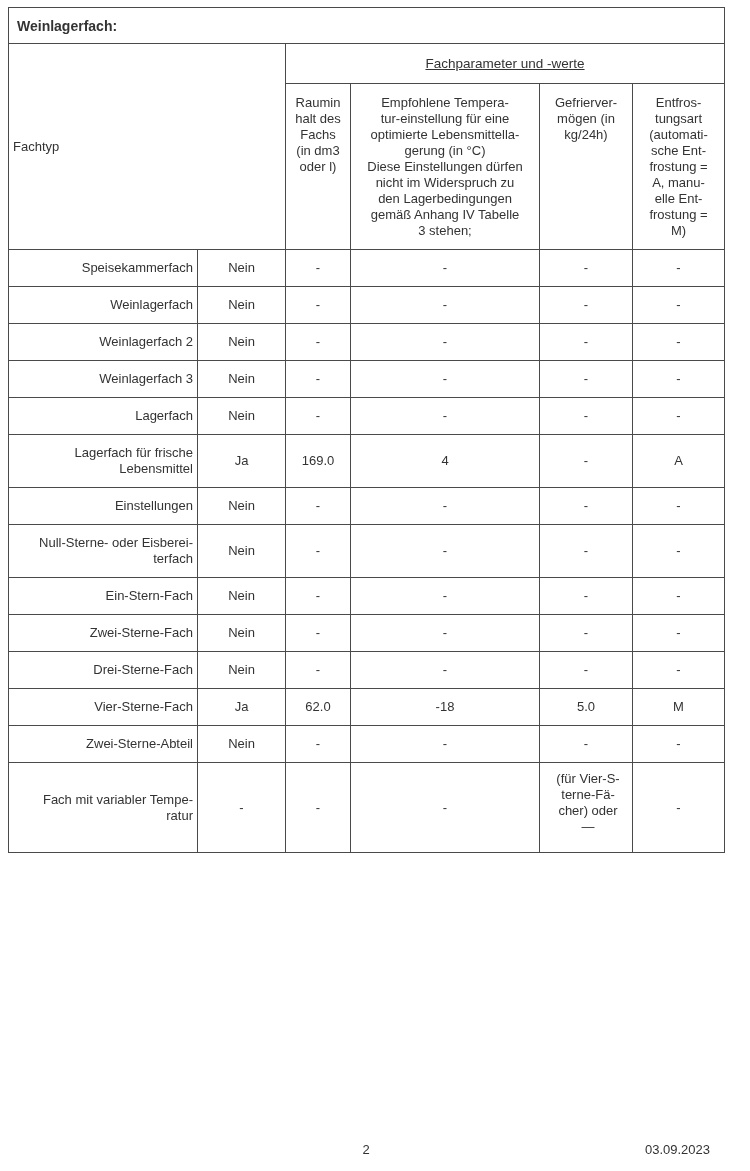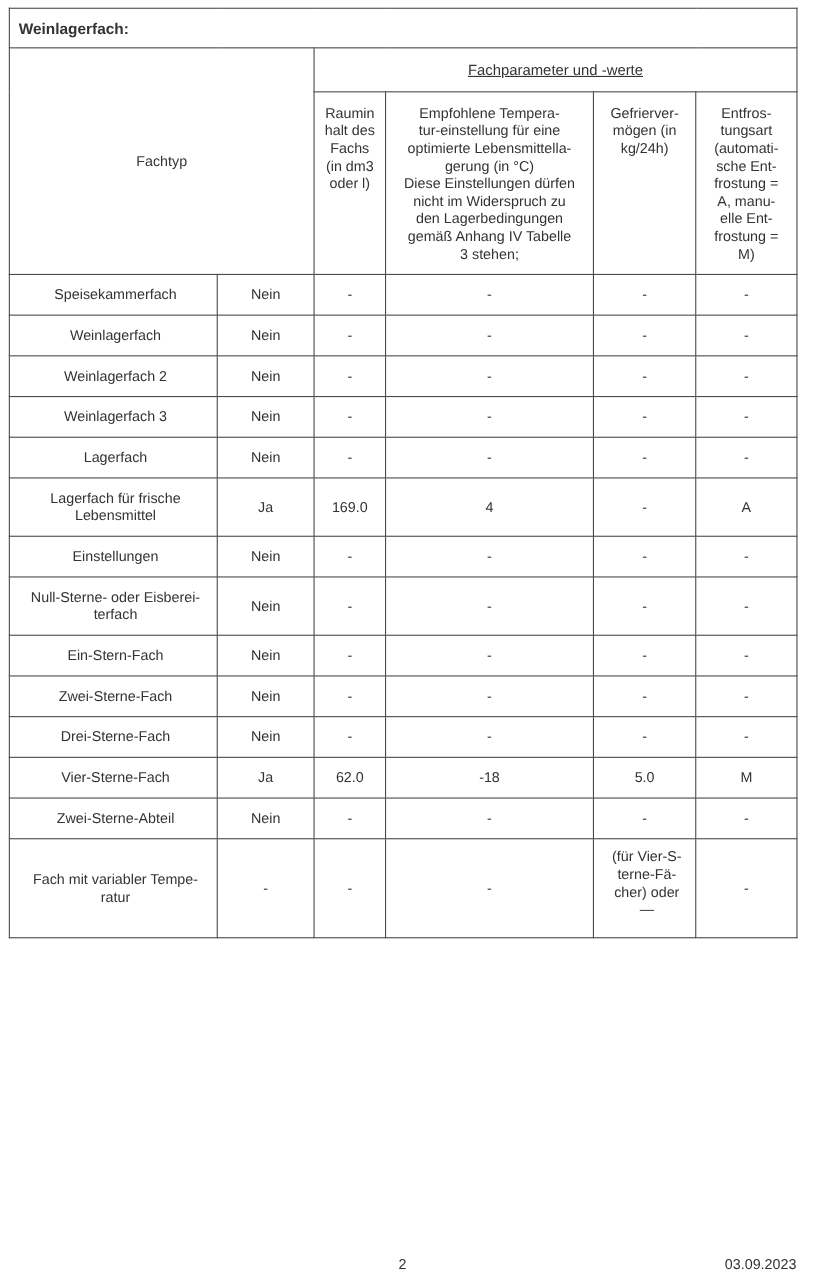--- a/index.html
+++ b/index.html
@@ -36,21 +36,21 @@
   }
   td.title-cell {
     font-weight: bold;
     font-size: 14px;
     padding: 8px 8px;
     height: 36px;
     vertical-align: middle;
     text-align: left;
   }
   td.fachtyp-cell {
-    text-align: center;
+    text-align: left;
     vertical-align: middle;
     padding: 4px;
     margin-left: 32px;
   }
   td.group-cell {
     text-align: center;
     vertical-align: middle;
     height: 40px;
     padding: 4px 2px;
     font-size: 13.5px;
@@ -61,21 +61,21 @@
     text-align: center;
     padding: 11px 2px 8px 2px;
     height: 166px;
   }
   tbody.rows td {
     padding: 10px 6px;
     text-align: center;
     vertical-align: middle;
   }
   tbody.rows td.cell-fachtyp {
-    text-align: center;
+    text-align: right;
     padding-left: 8px;
     padding-right: 4px;
   }
   tr.row-note {
     height: 90px;
   }
   td.cell-note {
     text-align: center;
     vertical-align: top !important;
     padding: 8px 3px 6px 7px !important;
@@ -88,21 +88,21 @@
     font-size: 13px;
     line-height: 16px;
     color: #333333;
   }
   .footer .page-num {
     display: block;
     text-align: center;
   }
   .footer .date {
     position: absolute;
-    right: 0;
+    right: 14px;
     top: 0;
   }
 </style>
 </head>
 <body>
 
 <div class="content">
   <table class="param-table">
     <colgroup>
       <col style="width:189px">

